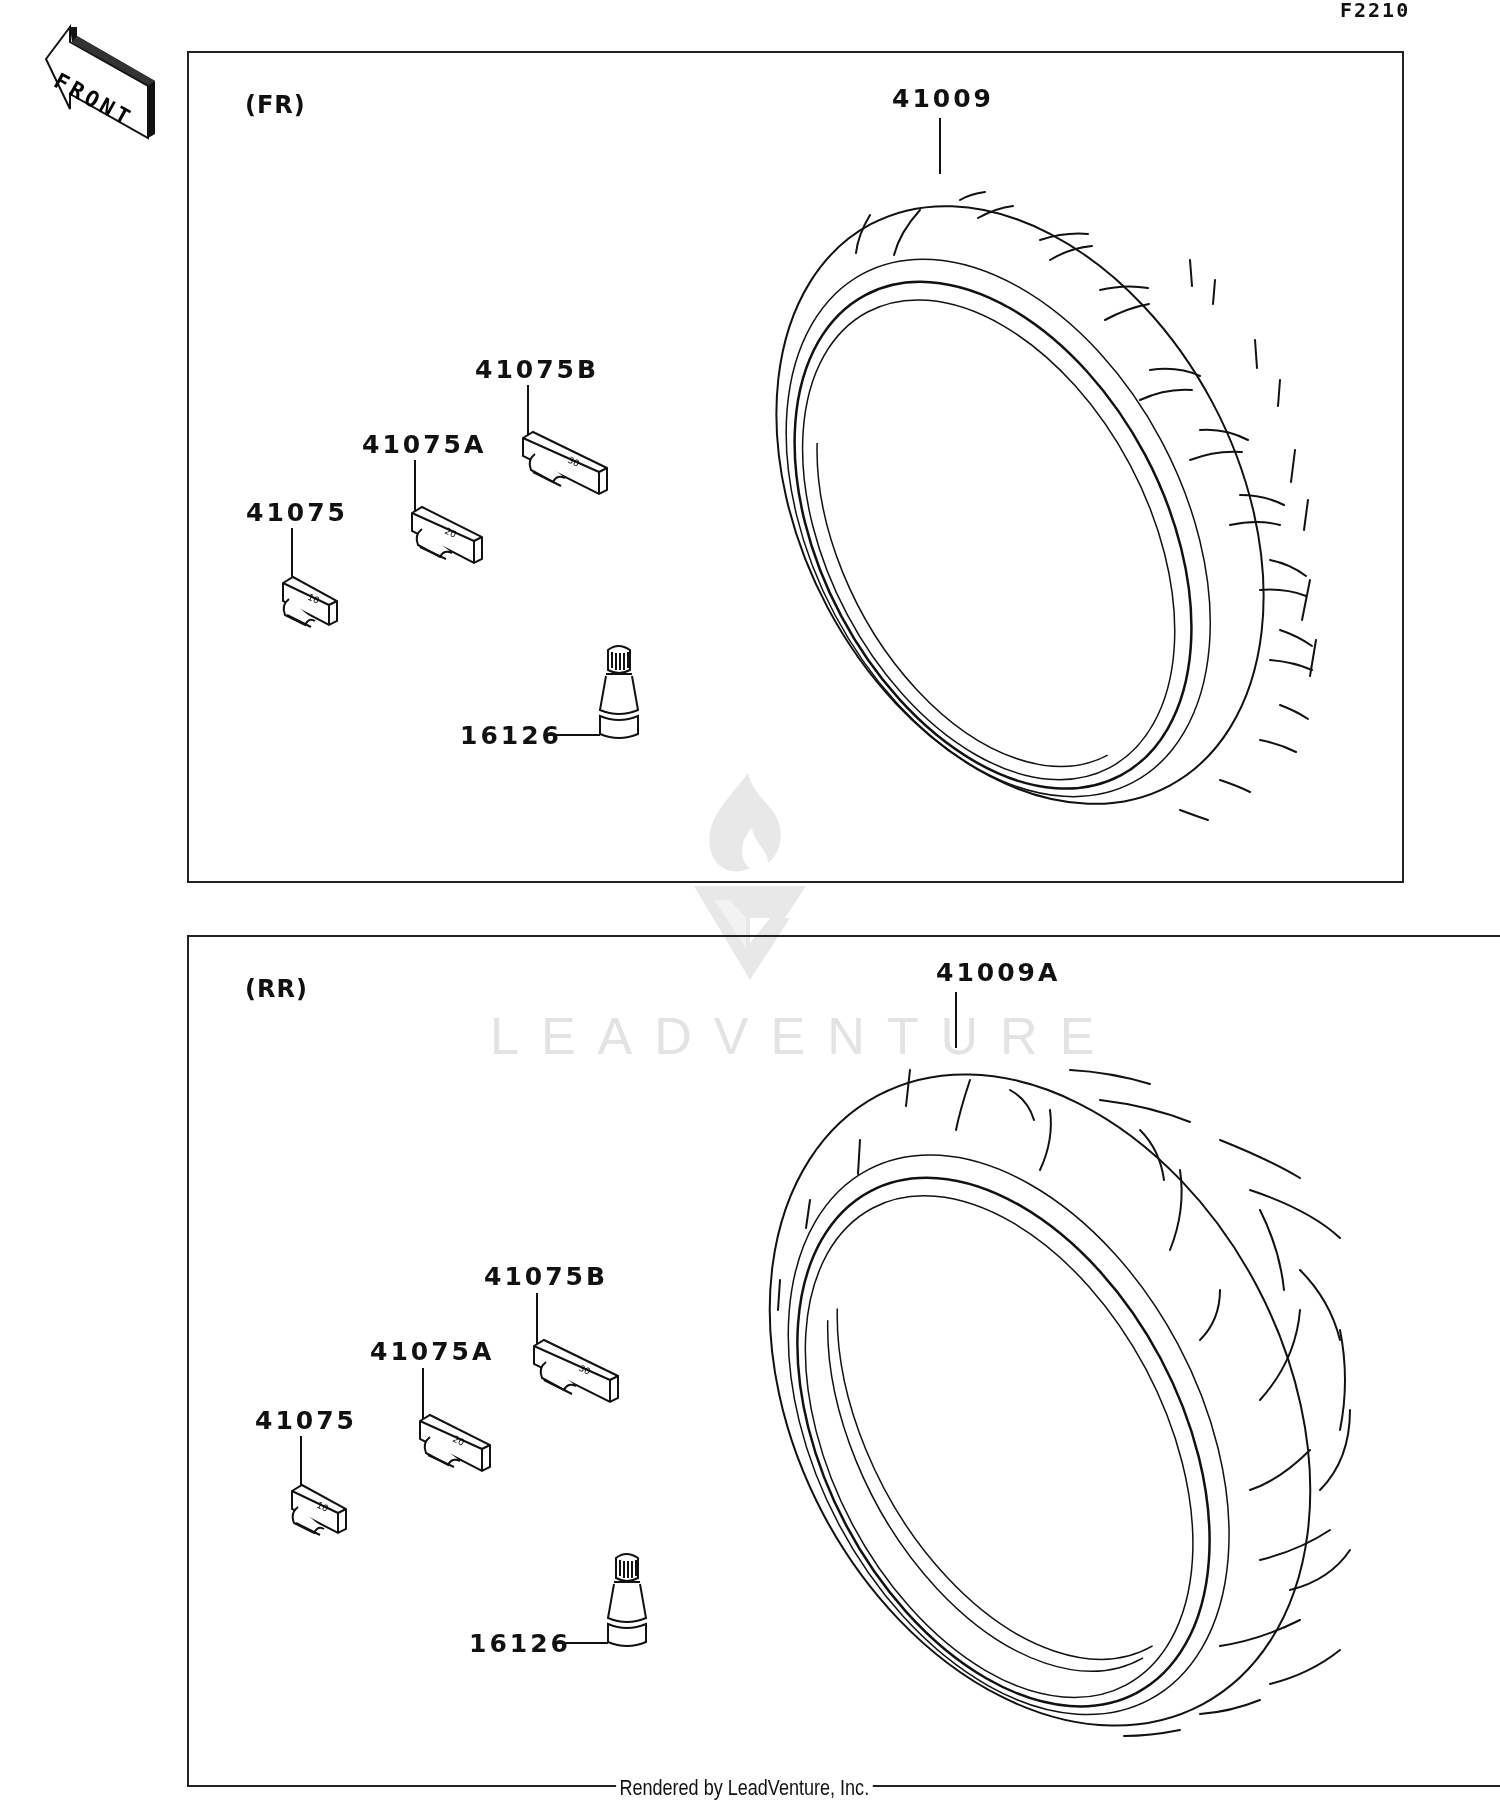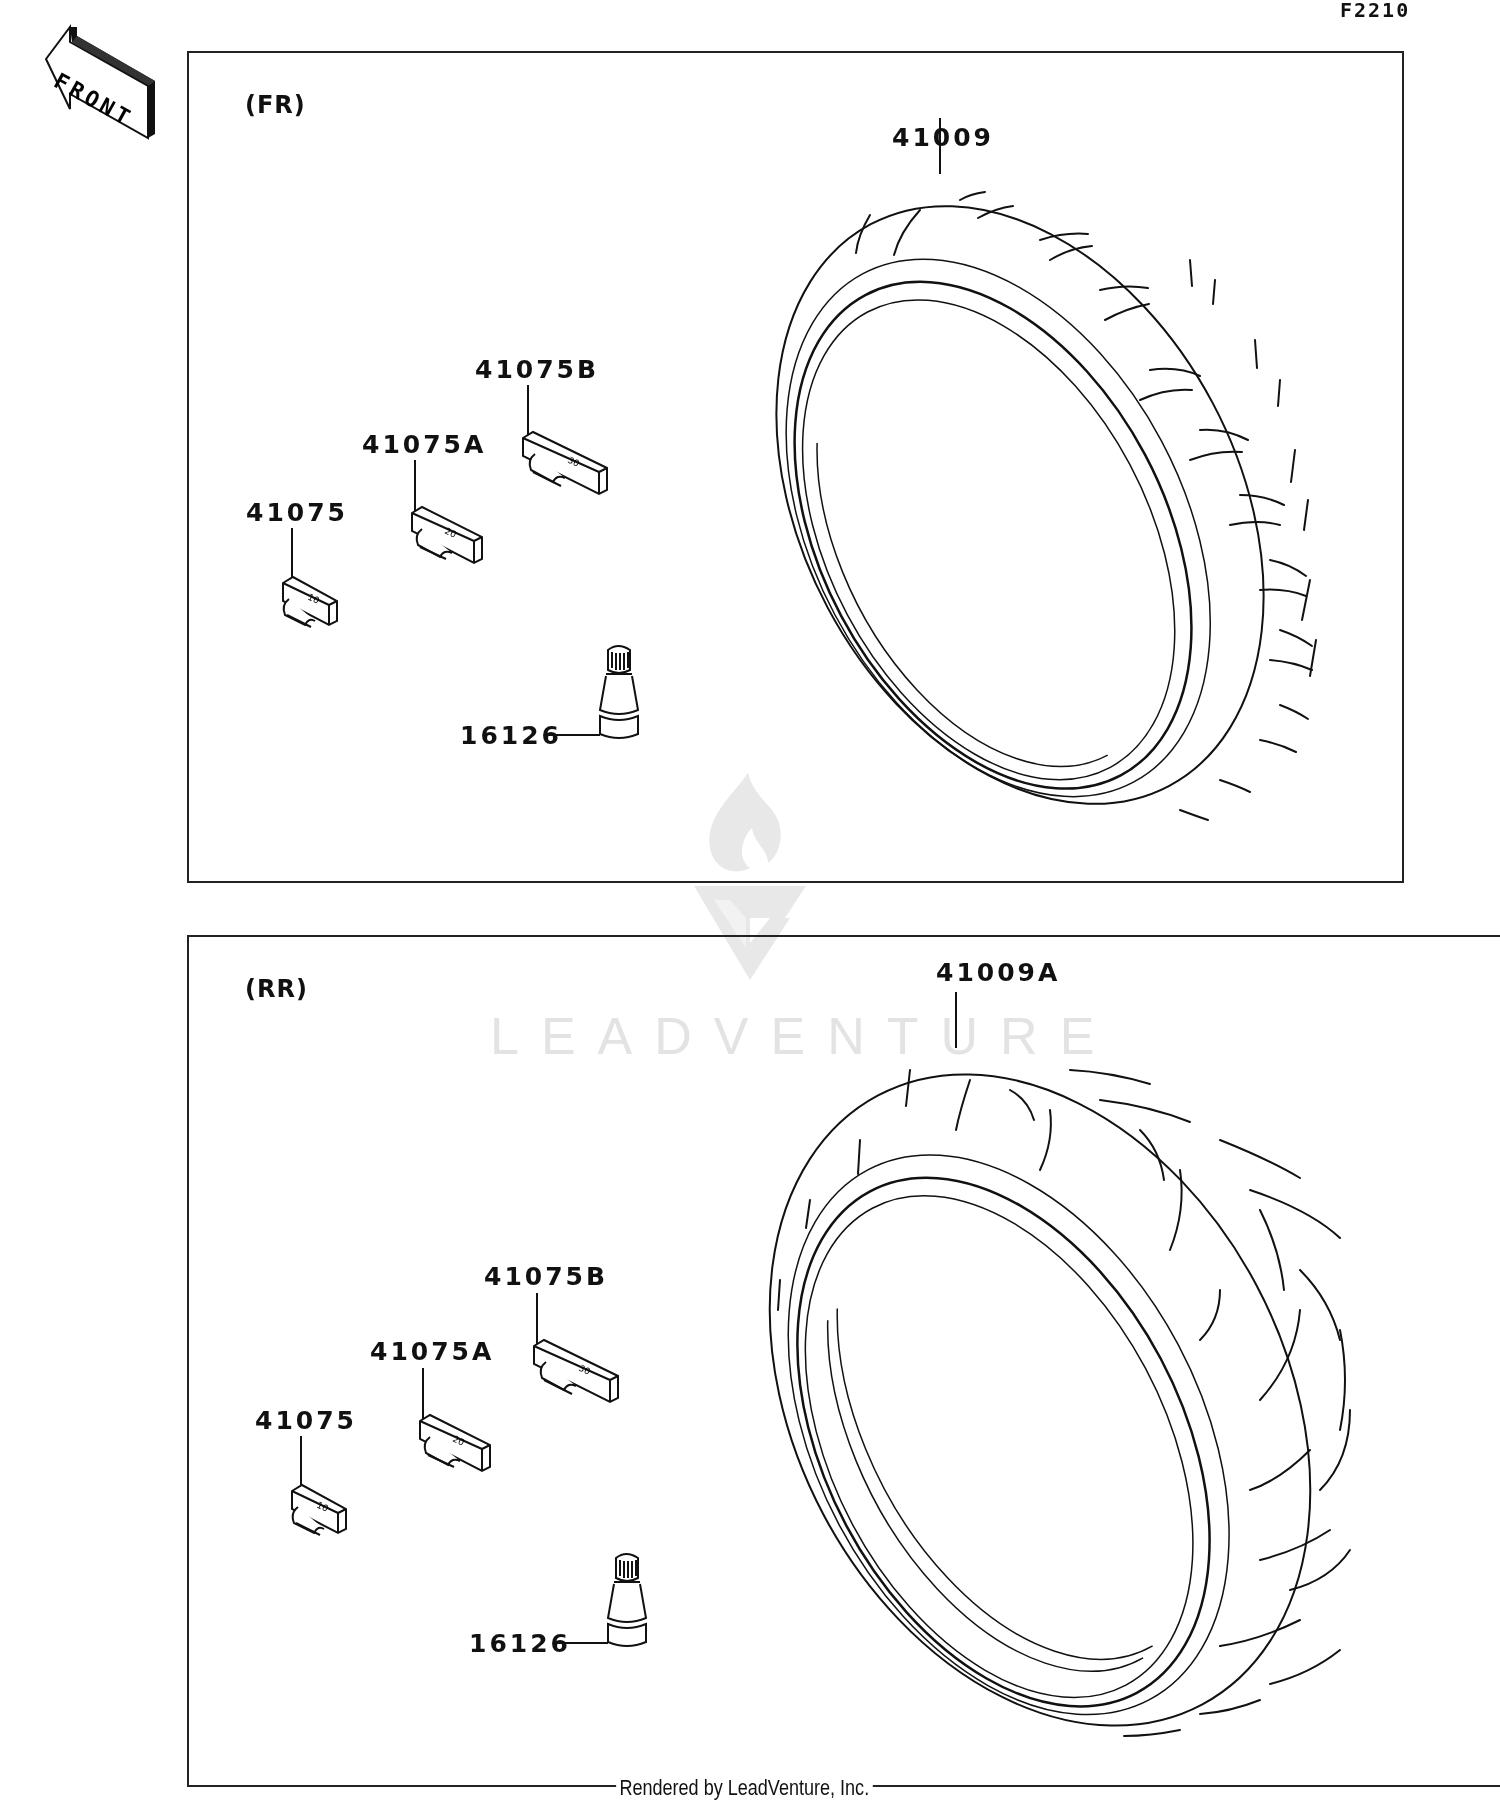--- a/index.html
+++ b/index.html
@@ -43,21 +43,21 @@
     <path d="M4,118 L116,118 L95,150 L60,150 L60,175 L80,150 L100,150 L60,212 Z" fill="#e8e8e8"></path>
     <path d="M24,132 L56,180 L56,150 L40,132 Z" fill="#f2f2f2"></path>
   </svg>
 </div>
 <div class="wm-text" style="left:490px; top:998px;margin-top:8px;">LEADVENTURE</div>
 
 <div class="panel" style="left:187px; top:51px; width:1217px; height:832px;">
   <div class="section-label" style="left:56px; top:38px;">(FR)</div>
 </div>
 
-<div class="callout" style="left:892px; top:84px;margin-top:39px;">41009</div>
+<div class="callout" style="left:892px; top:84px;">41009</div>
 <div class="leader" style="left:939px; top:118px; width:2px; height:56px;"></div>
 
 <svg class="hotspot" style="left:720px; top:160px;" width="600" height="690" viewBox="0 0 600 690">
   <g transform="translate(300,345) rotate(-28)" fill="none" stroke="#111" stroke-width="2">
     <ellipse cx="0" cy="0" rx="218" ry="318"></ellipse>
     <ellipse cx="-30" cy="10" rx="185" ry="288" stroke-width="1.5"></ellipse>
     <ellipse cx="-38" cy="14" rx="172" ry="272" stroke-width="2.5"></ellipse>
     <ellipse cx="-44" cy="16" rx="160" ry="258" stroke-width="1.5"></ellipse>
     <path d="M-150,-150 A150,245 0 0 0 -40,262" stroke-width="1.5"></path>
   </g>

